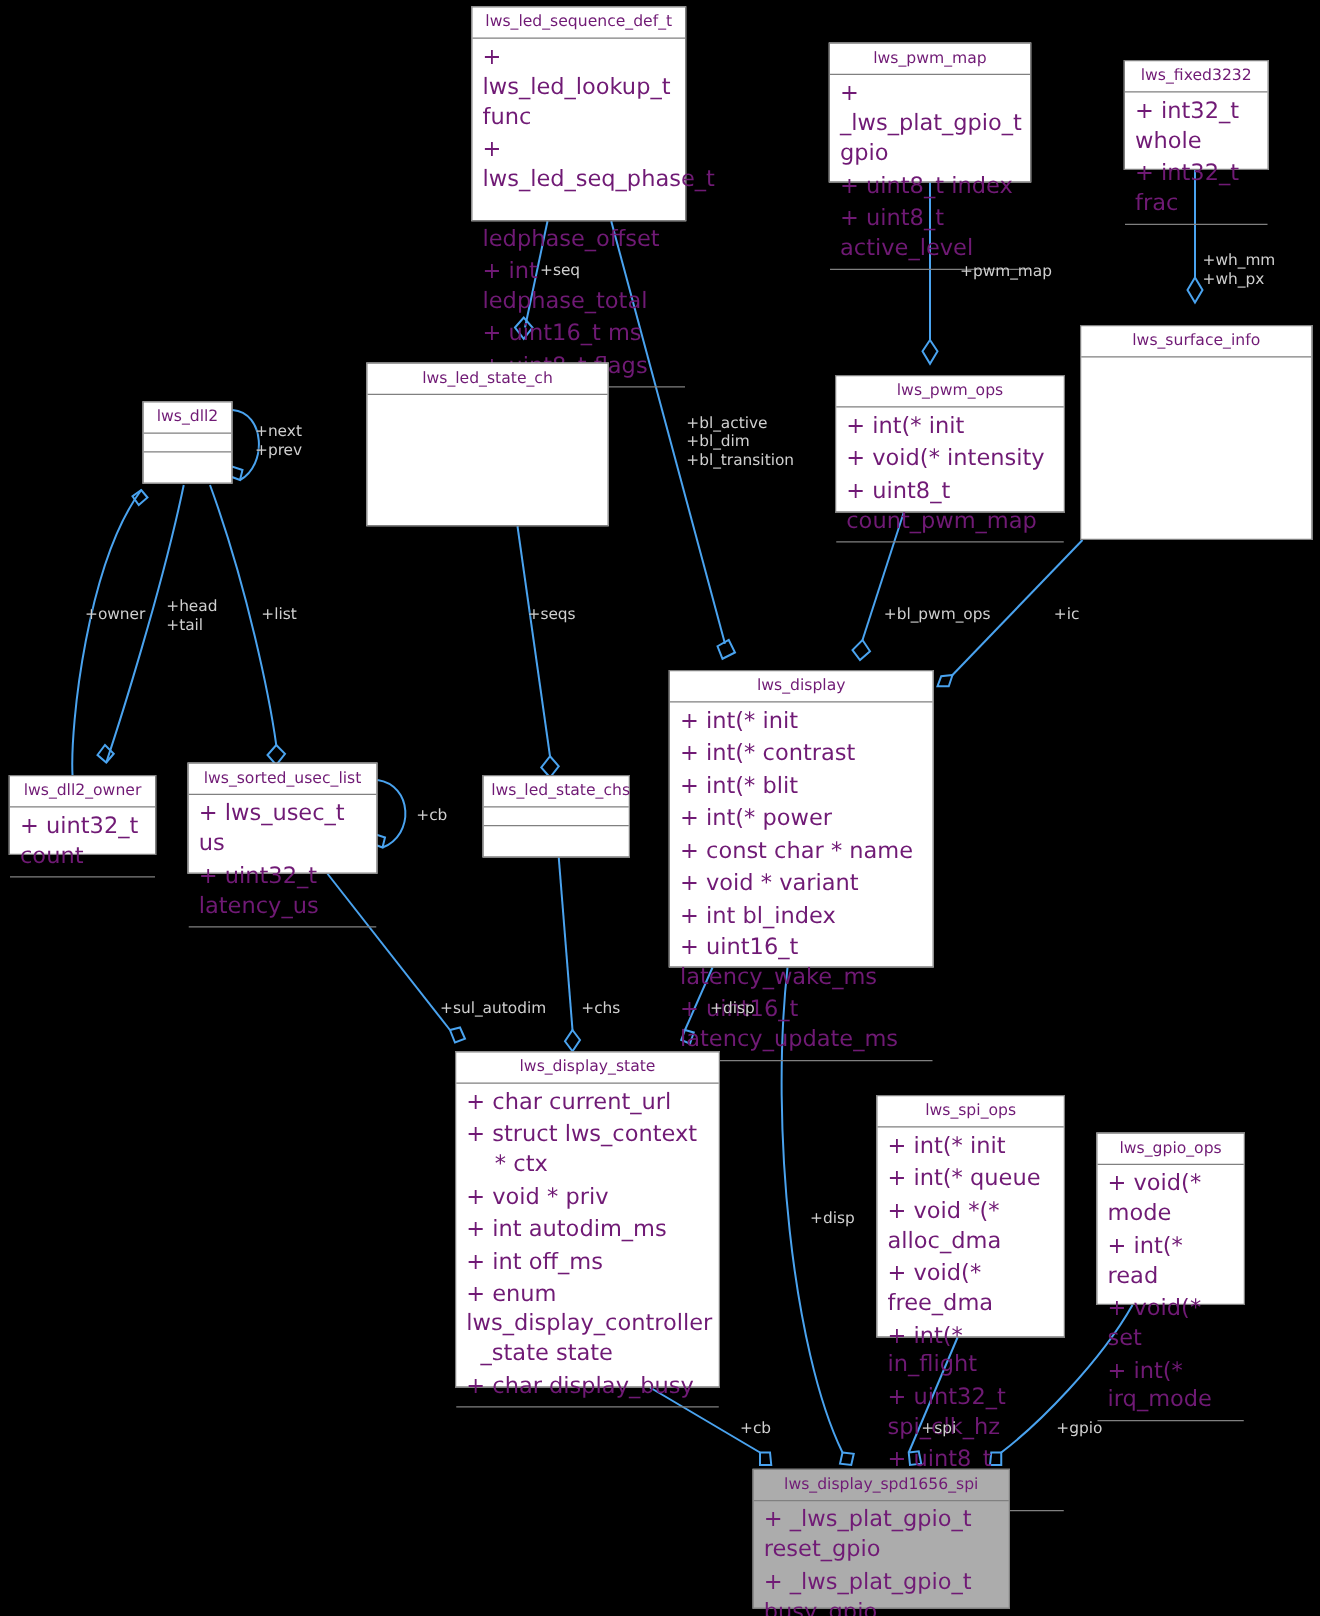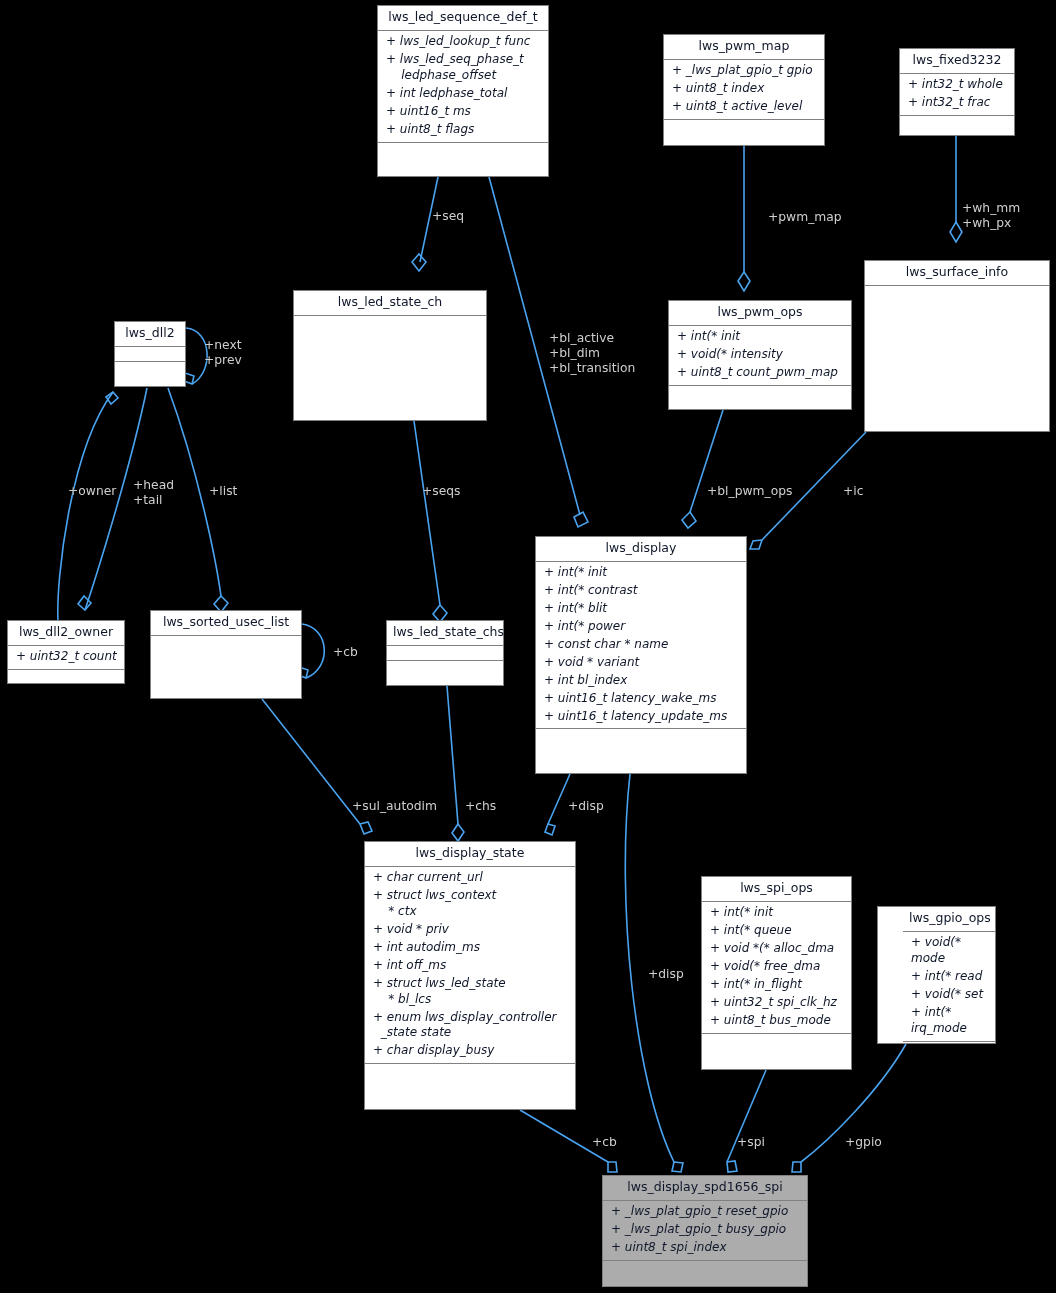--- a/index.html
+++ b/index.html
@@ -2,28 +2,28 @@
 <html><head>
 <meta charset="utf-8">
 <style>
   html,body{margin:0;padding:0;background:#000;}
   #stage{position:relative;width:1056px;height:1293px;background:#000;overflow:hidden;
          font-family:"DejaVu Sans","Liberation Sans",sans-serif;}
   svg#edges{position:absolute;left:0;top:0;width:1056px;height:1293px;}
   .edge{fill:none;stroke:#4aa3ef;stroke-width:1.6;}
   .dia{fill:none;stroke:#4aa3ef;stroke-width:1.6;}
 
-  .node{position:absolute;box-sizing:border-box;border:1px solid #808080;background:#fff;color:#0f172a;}
+  .node{position:absolute;box-sizing:border-box;border:1px solid #808080;background:#fff;color:#701a75;}
   .node.grey{background:#acacac;}
   .nhead{text-align:center;font-size:12.5px;line-height:1.35;padding:3px 6px 4px 6px;
          border-bottom:1px solid #808080;white-space:nowrap;}
   .nbody{padding:2px 4px 3px 4px;border-bottom:1px solid #808080;}
   .nbody.empty{height:14px;padding:0;}
   .nfoot{height:15px;}
-  .attr{font-size:12px;line-height:1.33;padding:1px 2px 1px 4px;white-space:pre-wrap;font-style:italic;}
+  .attr{font-size:18px;line-height:1.33;padding:1px 2px 1px 4px;white-space:pre-wrap;}
 
   .elabel{position:absolute;color:#cfcfcf;font-size:12.3px;line-height:1.22;white-space:pre;
           text-shadow:0 0 2px #000;}
 </style>
 </head>
 <body>
 
 <div id="stage">
 
   <svg id="edges" viewBox="0 0 1056 1293">
@@ -155,58 +155,60 @@
       </div>
       <div class="node" style="left: 7px; top: 620px; width: 118px; height: 64px;">
         <div class="nhead">lws_dll2_owner</div>
         <div class="nbody">
           <div class="attr">+ uint32_t count</div>
         </div>
         <div class="nfoot"></div>
       </div>
       <div class="node" style="left: 150px; top: 610px; width: 152px; height: 89px;">
         <div class="nhead">lws_sorted_usec_list</div>
+        <div class="nbody">
+          <div class="attr">+ lws_usec_t us</div>
+          <div class="attr">+ uint32_t latency_us</div>
+        </div>
         <div class="nfoot"></div>
       </div>
       <div class="node" style="left: 386px; top: 620px; width: 118px; height: 66px;">
         <div class="nhead">lws_led_state_chs</div>
         <div class="nbody empty"></div>
         <div class="nfoot"></div>
       </div>
       <div class="node" style="left: 364px; top: 841px; width: 212px; height: 269px;">
         <div class="nhead">lws_display_state</div>
         <div class="nbody">
           <div class="attr">+ char current_url</div>
           <div class="attr">+ struct lws_context
     * ctx</div>
           <div class="attr">+ void * priv</div>
           <div class="attr">+ int autodim_ms</div>
           <div class="attr">+ int off_ms</div>
-          <div class="attr">+ struct lws_led_state
-    * bl_lcs</div>
           <div class="attr">+ enum lws_display_controller
   _state state</div>
           <div class="attr">+ char display_busy</div>
         </div>
         <div class="nfoot"></div>
       </div>
       <div class="node" style="left: 701px; top: 876px; width: 151px; height: 194px;">
         <div class="nhead">lws_spi_ops</div>
         <div class="nbody">
           <div class="attr">+ int(* init</div>
           <div class="attr">+ int(* queue</div>
           <div class="attr">+ void *(* alloc_dma</div>
           <div class="attr">+ void(* free_dma</div>
           <div class="attr">+ int(* in_flight</div>
           <div class="attr">+ uint32_t spi_clk_hz</div>
           <div class="attr">+ uint8_t bus_mode</div>
         </div>
         <div class="nfoot"></div>
       </div>
-      <div class="node" style="left: 877px; top: 906px; width: 119px; height: 138px; padding-left: 25px;">
+      <div class="node" style="left: 877px; top: 906px; width: 119px; height: 138px;">
         <div class="nhead">lws_gpio_ops</div>
         <div class="nbody">
           <div class="attr">+ void(* mode</div>
           <div class="attr">+ int(* read</div>
           <div class="attr">+ void(* set</div>
           <div class="attr">+ int(* irq_mode</div>
         </div>
         <div class="nfoot"></div>
       </div>
       <div class="node grey" style="left: 602px; top: 1175px; width: 206px; height: 112px;">

